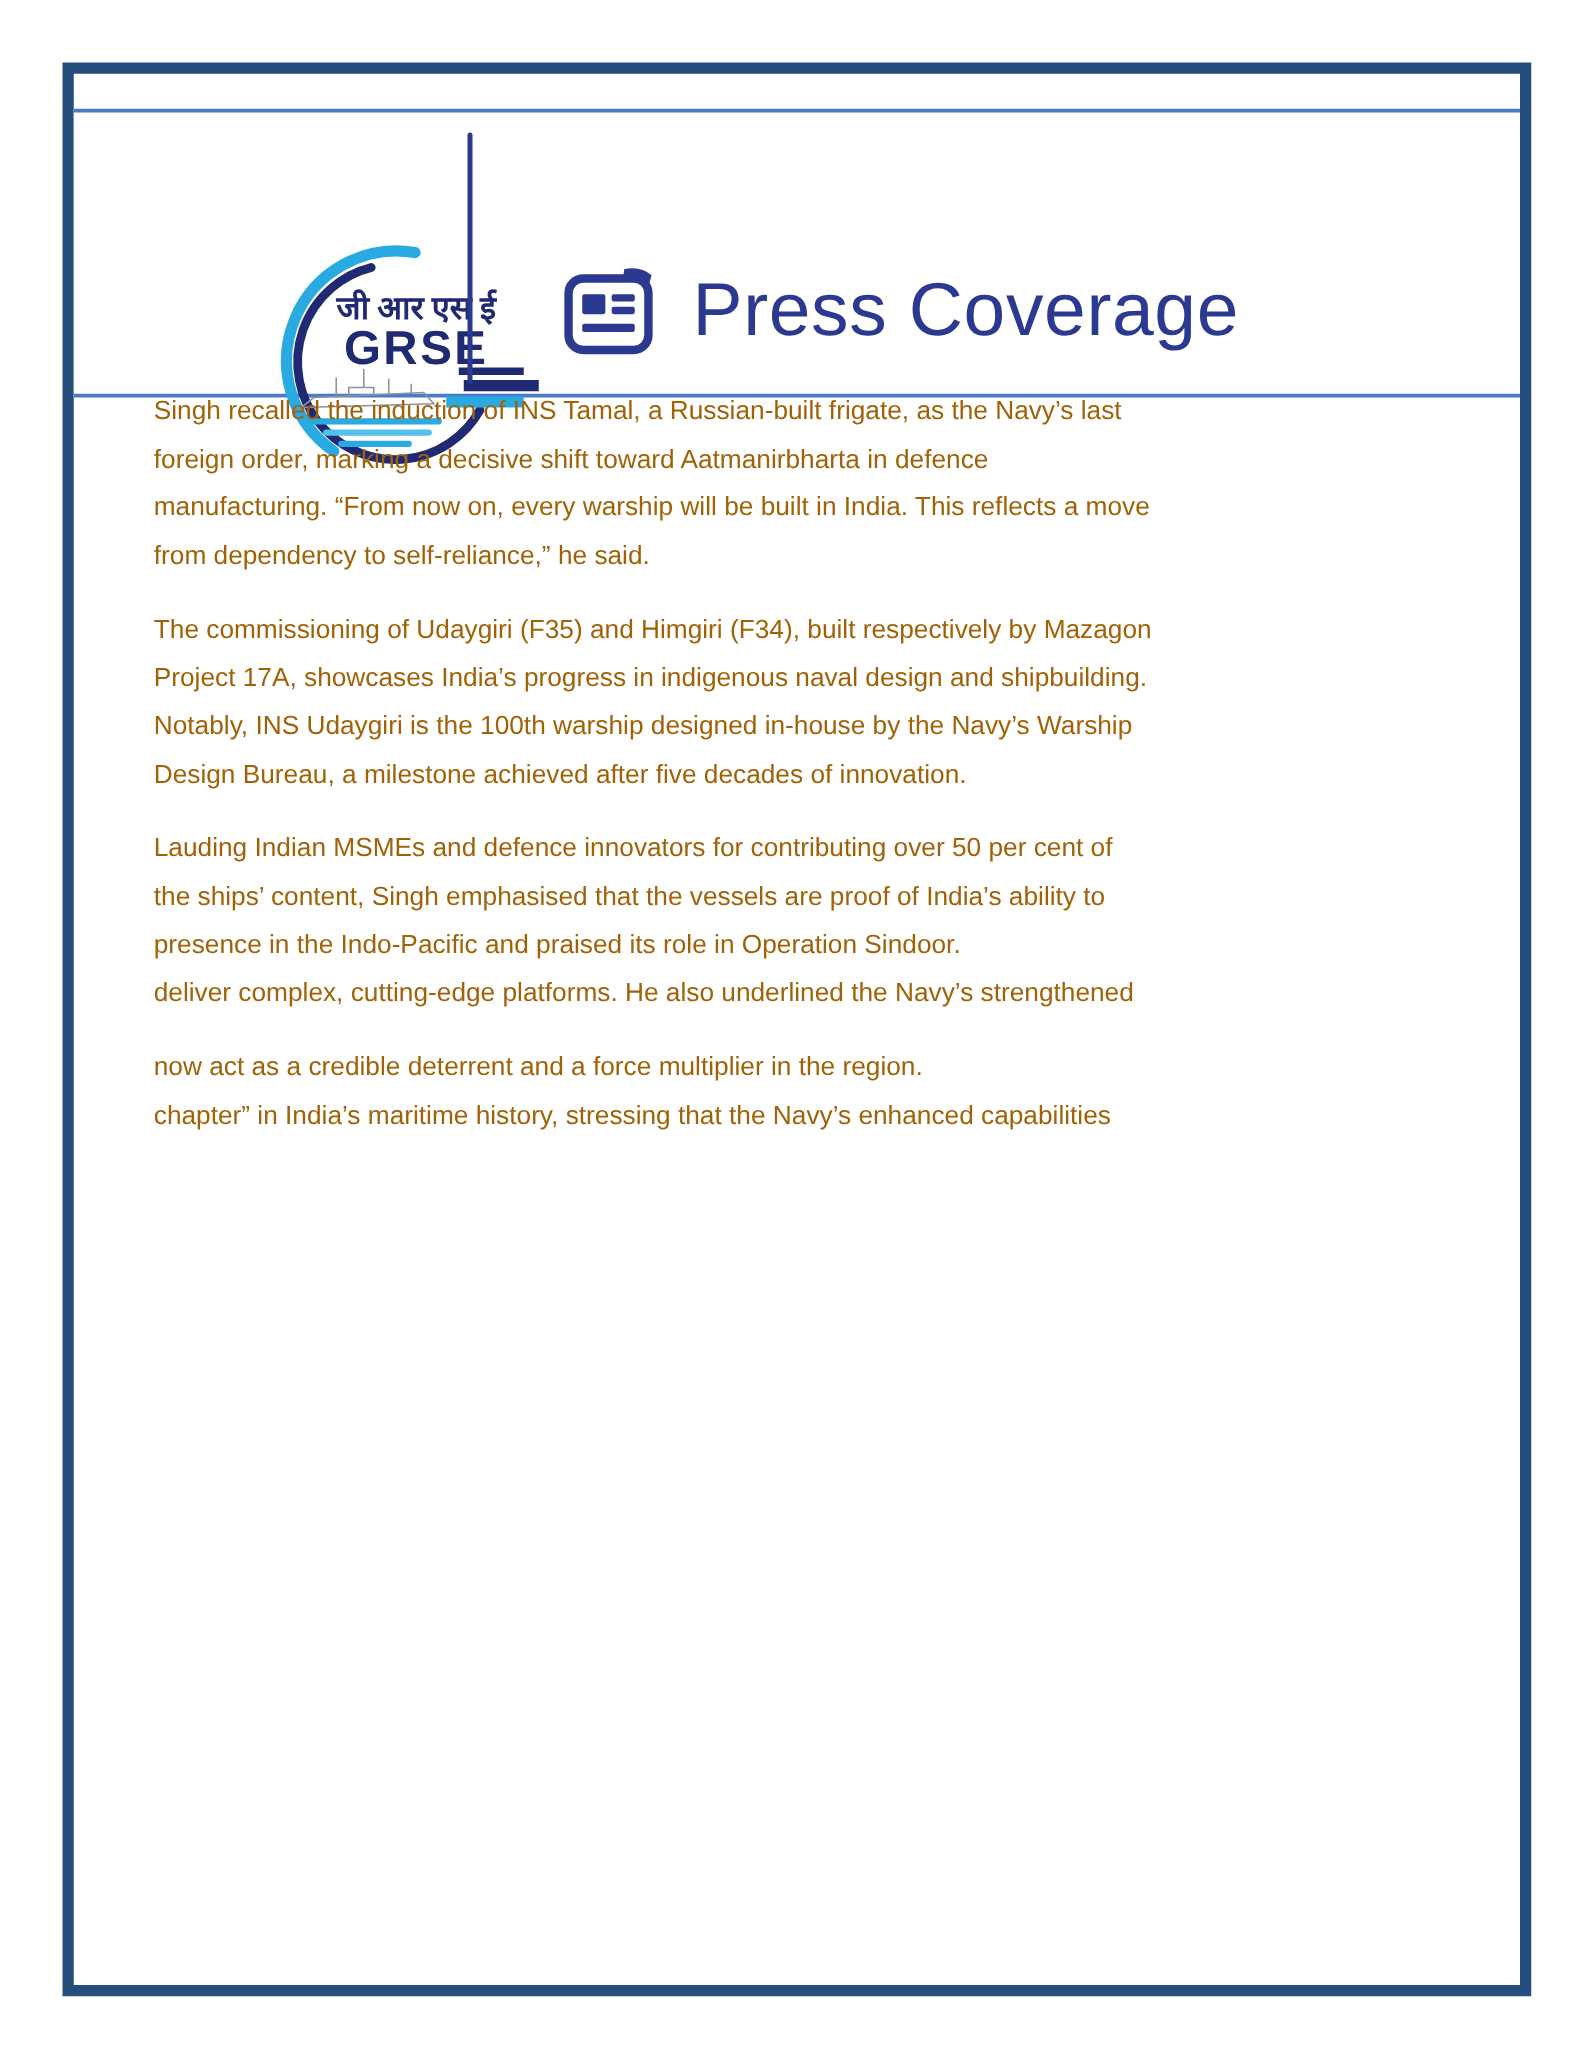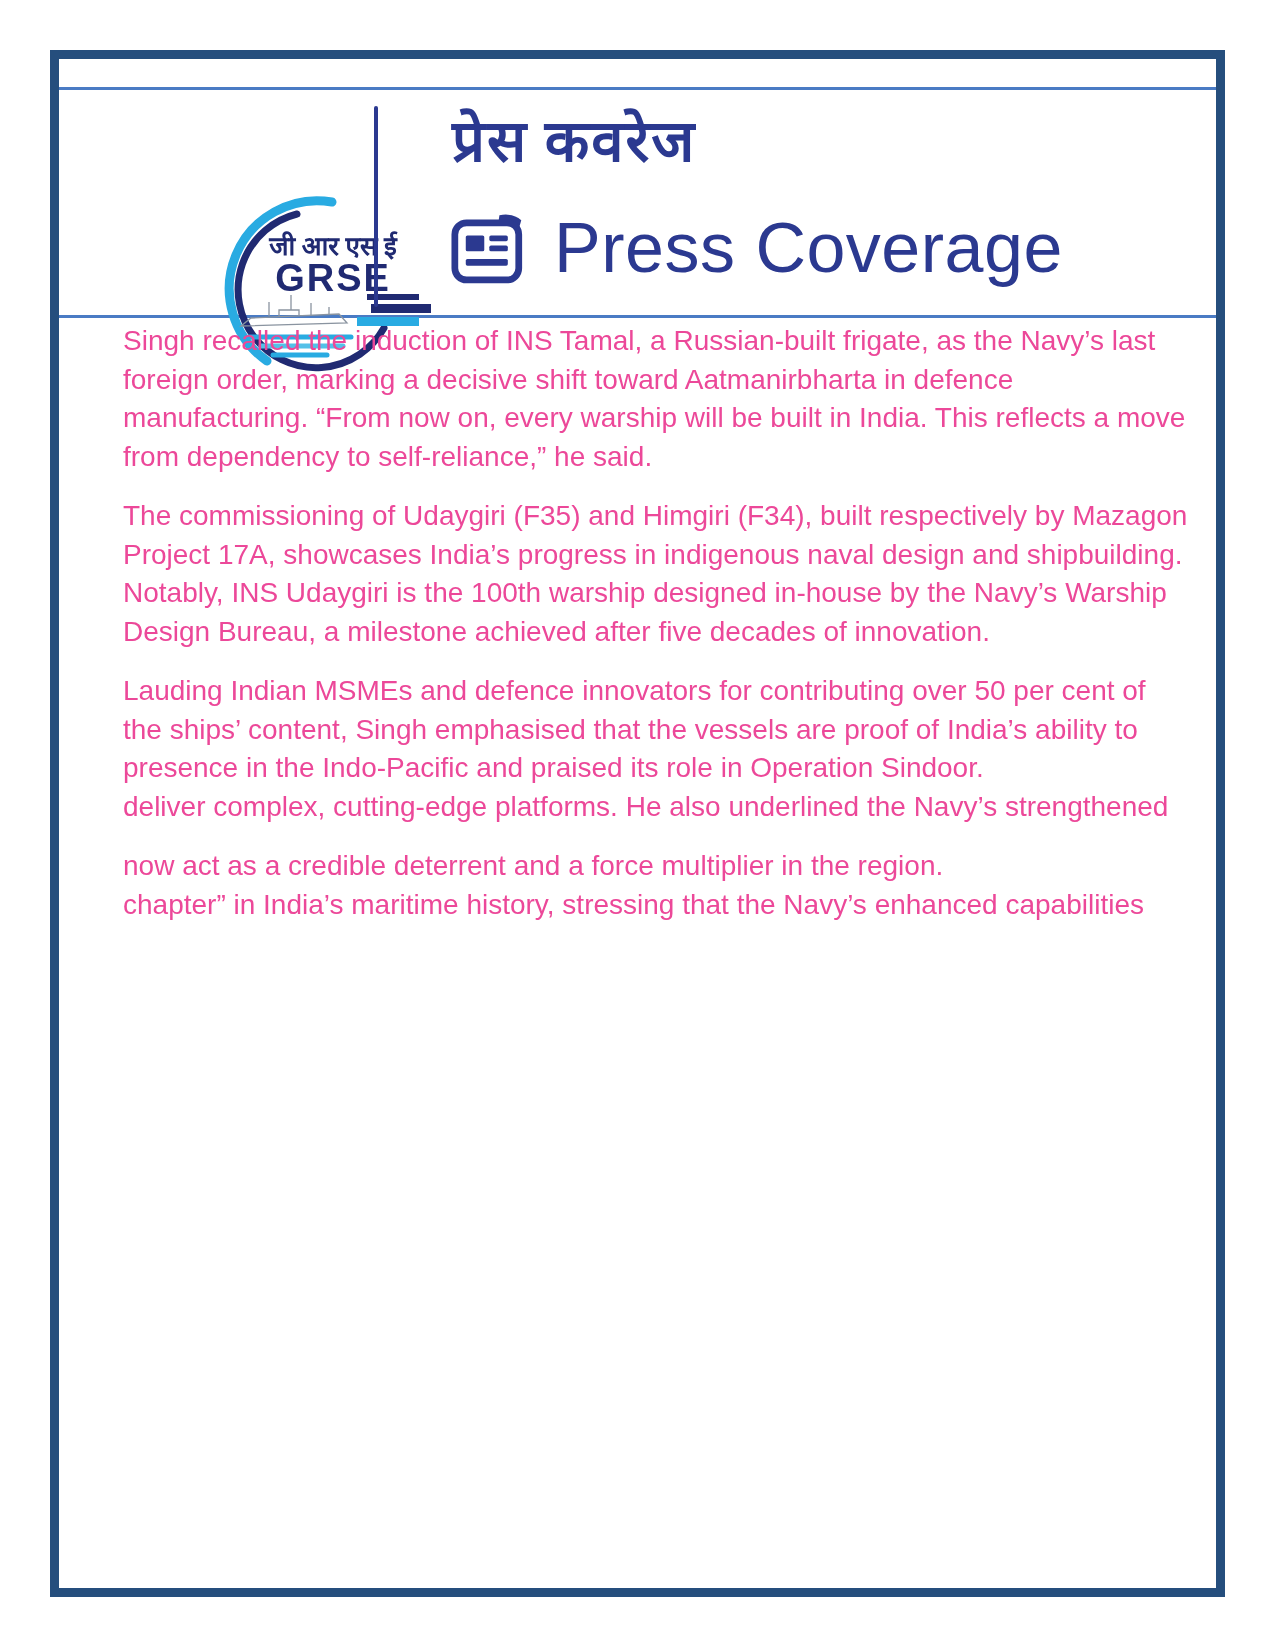--- a/index.html
+++ b/index.html
@@ -27,26 +27,26 @@
     position:absolute;left:452px;top:96px;
     font-family:"Liberation Serif", serif;
     font-weight:bold;font-size:58px;line-height:86px;color:#2b3990;
     letter-spacing:2px;white-space:nowrap;
   }
   .press-row{
     position:absolute;left:448px;top:208px;display:flex;align-items:center;
   }
   .news-icon{width:86px;height:74px;margin-right:20px;flex:0 0 auto;}
   .title-english{
-    font-size:70px;color:#2b3990;font-weight:500;letter-spacing:0.5px;
+    font-size:60px;color:#2b3990;font-weight:500;letter-spacing:0.5px;
     white-space:nowrap;line-height:74px;
   }
   .article{
-    position:absolute;left:123px;top:322px;width:915px;color:#ec4899;
-    font-size:28px;
+    position:absolute;left:123px;top:310px;width:915px;color:#a16207;
+    font-size:21px;
   }
   .article .para{margin:0 0 21px 0;}
   .article .line{line-height:38.5px;white-space:nowrap;}
 </style>
 </head>
 <body>
 
 <div class="frame"></div>
 
 <div class="header-box">
@@ -78,21 +78,20 @@
       <g stroke-linecap="round">
         <line x1="50" y1="148" x2="152" y2="148" stroke="#29abe2" stroke-width="5"></line>
         <line x1="62" y1="157" x2="144" y2="157" stroke="#53c1e8" stroke-width="5"></line>
         <line x1="74" y1="166" x2="128" y2="166" stroke="#29abe2" stroke-width="5"></line>
       </g>
     </svg>
   </div>
 
   <div class="header-divider" style="left:315px;top:16px;position:absolute;"></div>
 
-  <div class="title-hindi" style="left:393px;top:9px;position:absolute;">प्रेस कवरेज</div>
 
   <div class="press-row" style="left:389px;top:121px;position:absolute;">
     <svg class="news-icon" viewBox="0 0 100 88" xmlns="http://www.w3.org/2000/svg">
       <path d="M60,5 q16,-3 26,6 l-7,24 -22,-8 Z" fill="#2b3990"></path>
       <rect x="7" y="14" width="76" height="68" rx="14" fill="#ffffff" stroke="#2b3990" stroke-width="8"></rect>
       <rect x="20" y="29" width="22" height="19" rx="2" fill="#2b3990"></rect>
       <rect x="48" y="29" width="22" height="7" rx="2" fill="#2b3990"></rect>
       <rect x="48" y="41" width="22" height="7" rx="2" fill="#2b3990"></rect>
       <rect x="20" y="57" width="50" height="8" rx="2" fill="#2b3990"></rect>
     </svg>

